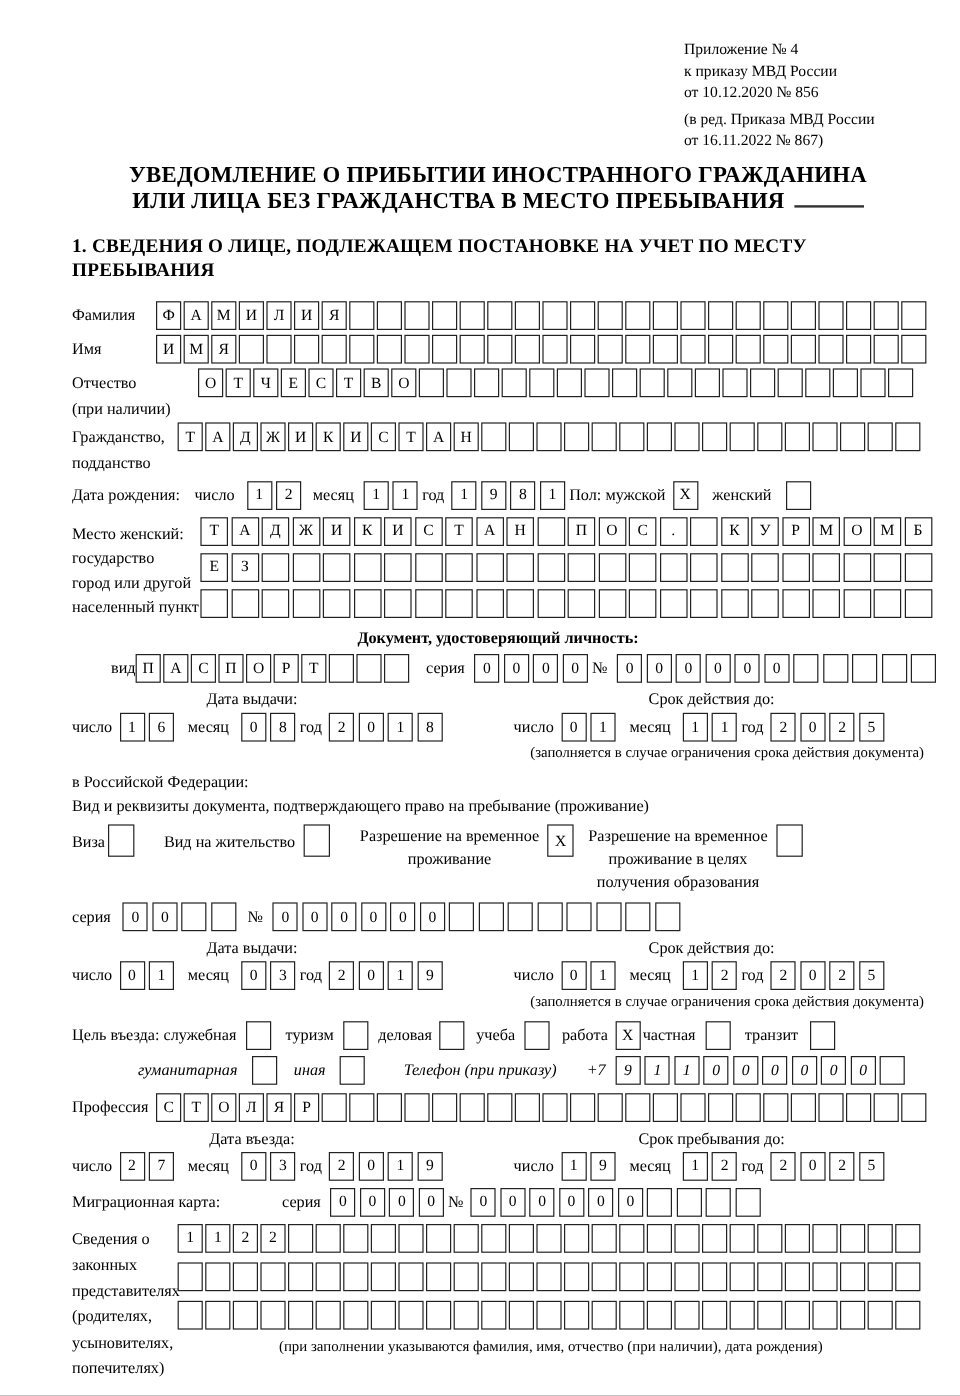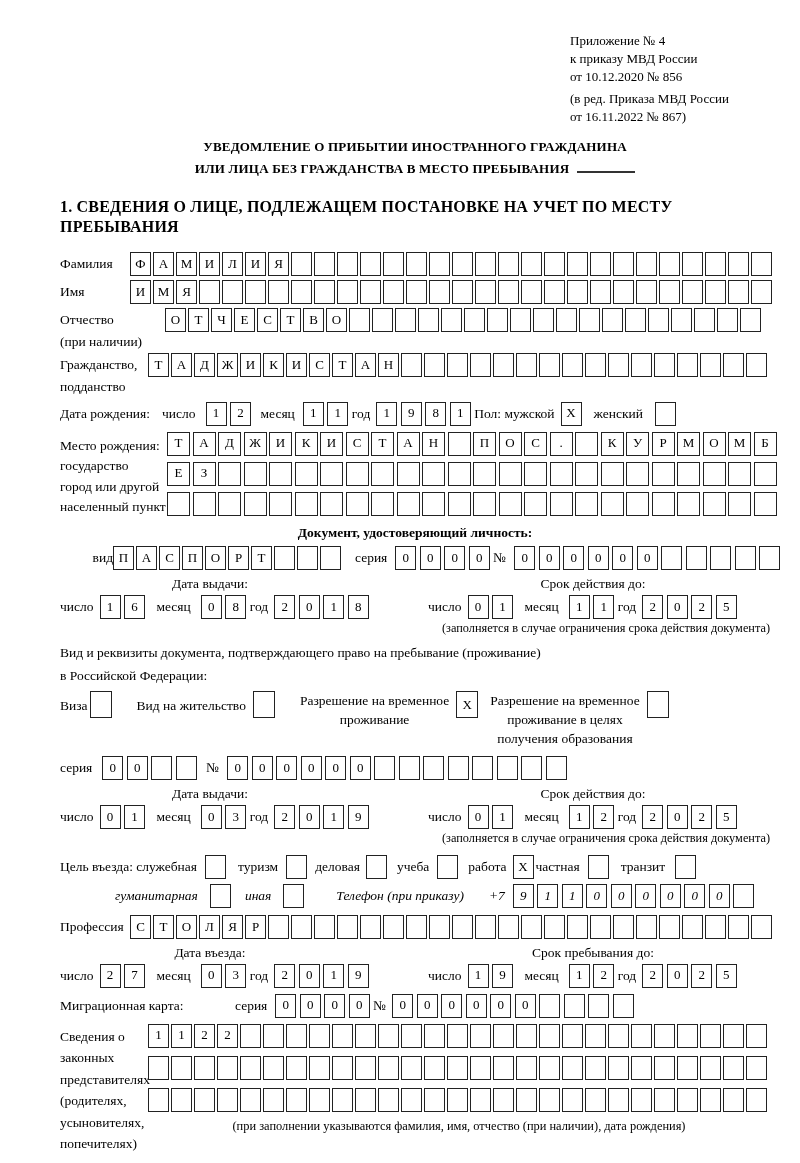--- a/index.html
+++ b/index.html
@@ -7,21 +7,21 @@
     width:800px;height:1163px;margin:0 auto;background:#ffffff;
     font-family:"Liberation Serif", serif;color:#000;position:relative;overflow:hidden;
   }
   .content{padding:32px 30px 0 60px;font-size:13.5px;line-height:1.25;}
 
   
   .ref-block{margin-left:auto;width:200px;font-size:13px;line-height:18px;}
   .ref-block .grp2{margin-top:4px;}
   .forma{text-align:right;font-weight:bold;font-size:14.5px;margin-top:12px;padding-right:4px;letter-spacing:.4px;}
 
-  .title{text-align:center;font-weight:bold;font-size:13px;line-height:21px;margin-top:10px;letter-spacing:.2px;}
+  .title{text-align:center;font-weight:bold;font-size:19px;line-height:21px;margin-top:10px;letter-spacing:.2px;}
   .title-underline{display:inline-block;width:58px;border-bottom:2px solid #333;height:14px;margin-left:8px;vertical-align:baseline;}
   .sec-head{font-weight:bold;font-size:16px;margin-top:18px;letter-spacing:.2px;}
 
   
   .boxes{display:inline-flex;flex-wrap:nowrap;align-items:flex-start;flex:none;}
   .cell{
     display:inline-flex;align-items:center;justify-content:center;flex:none;
     width:21px;height:24px;box-sizing:border-box;border:1.7px solid #222;
     margin-right:2px;font-size:13px;background:#fff;
   }
@@ -245,21 +245,21 @@
           <span class="cell">1</span>
         </span>
       <span class="sub">Пол: мужской</span>
       <span class="cell checkbox gap6">X</span>
       <span class="sub gap10">женский</span>
       <span class="cell checkbox gap12"></span>
     </div>
 
     <div class="frow" style="margin-top:6px;">
       <div class="lbl" style="width:107px;line-height:20.5px;">
-        <div>Место рождения:</div>
+        <div>Место женский:</div>
         <div>государство</div>
         <div>город или другой</div>
         <div>населенный пункт</div>
       </div>
       <div>
         <div class="boxes wide" style="margin-bottom:6px;">
             <span class="cell">Т</span>
             <span class="cell">А</span>
             <span class="cell">Д</span>
             <span class="cell">Ж</span>
@@ -420,22 +420,22 @@
               <span class="cell">0</span>
               <span class="cell">2</span>
               <span class="cell">5</span>
             </span>
         </div>
       </div>
     </div>
     <div class="vnote">(заполняется в случае ограничения срока действия документа)</div>
 
     <div class="para">
+      <div style="margin-top:3px;">в Российской Федерации:</div>
       <div>Вид и реквизиты документа, подтверждающего право на пребывание (проживание)</div>
-      <div style="margin-top:3px;">в Российской Федерации:</div>
     </div>
 
     <div class="permit-row">
       <span style="padding-top:5px;">Виза</span>
       <span class="cell checkbox cbx" style="margin-left:2px;"></span>
       <span class="gap25" style="padding-top:5px;">Вид на жительство</span>
       <span class="cell checkbox cbx gap12"></span>
       <span class="stack gap25">
         <span>Разрешение на временное</span><br>
         <span>проживание</span>

